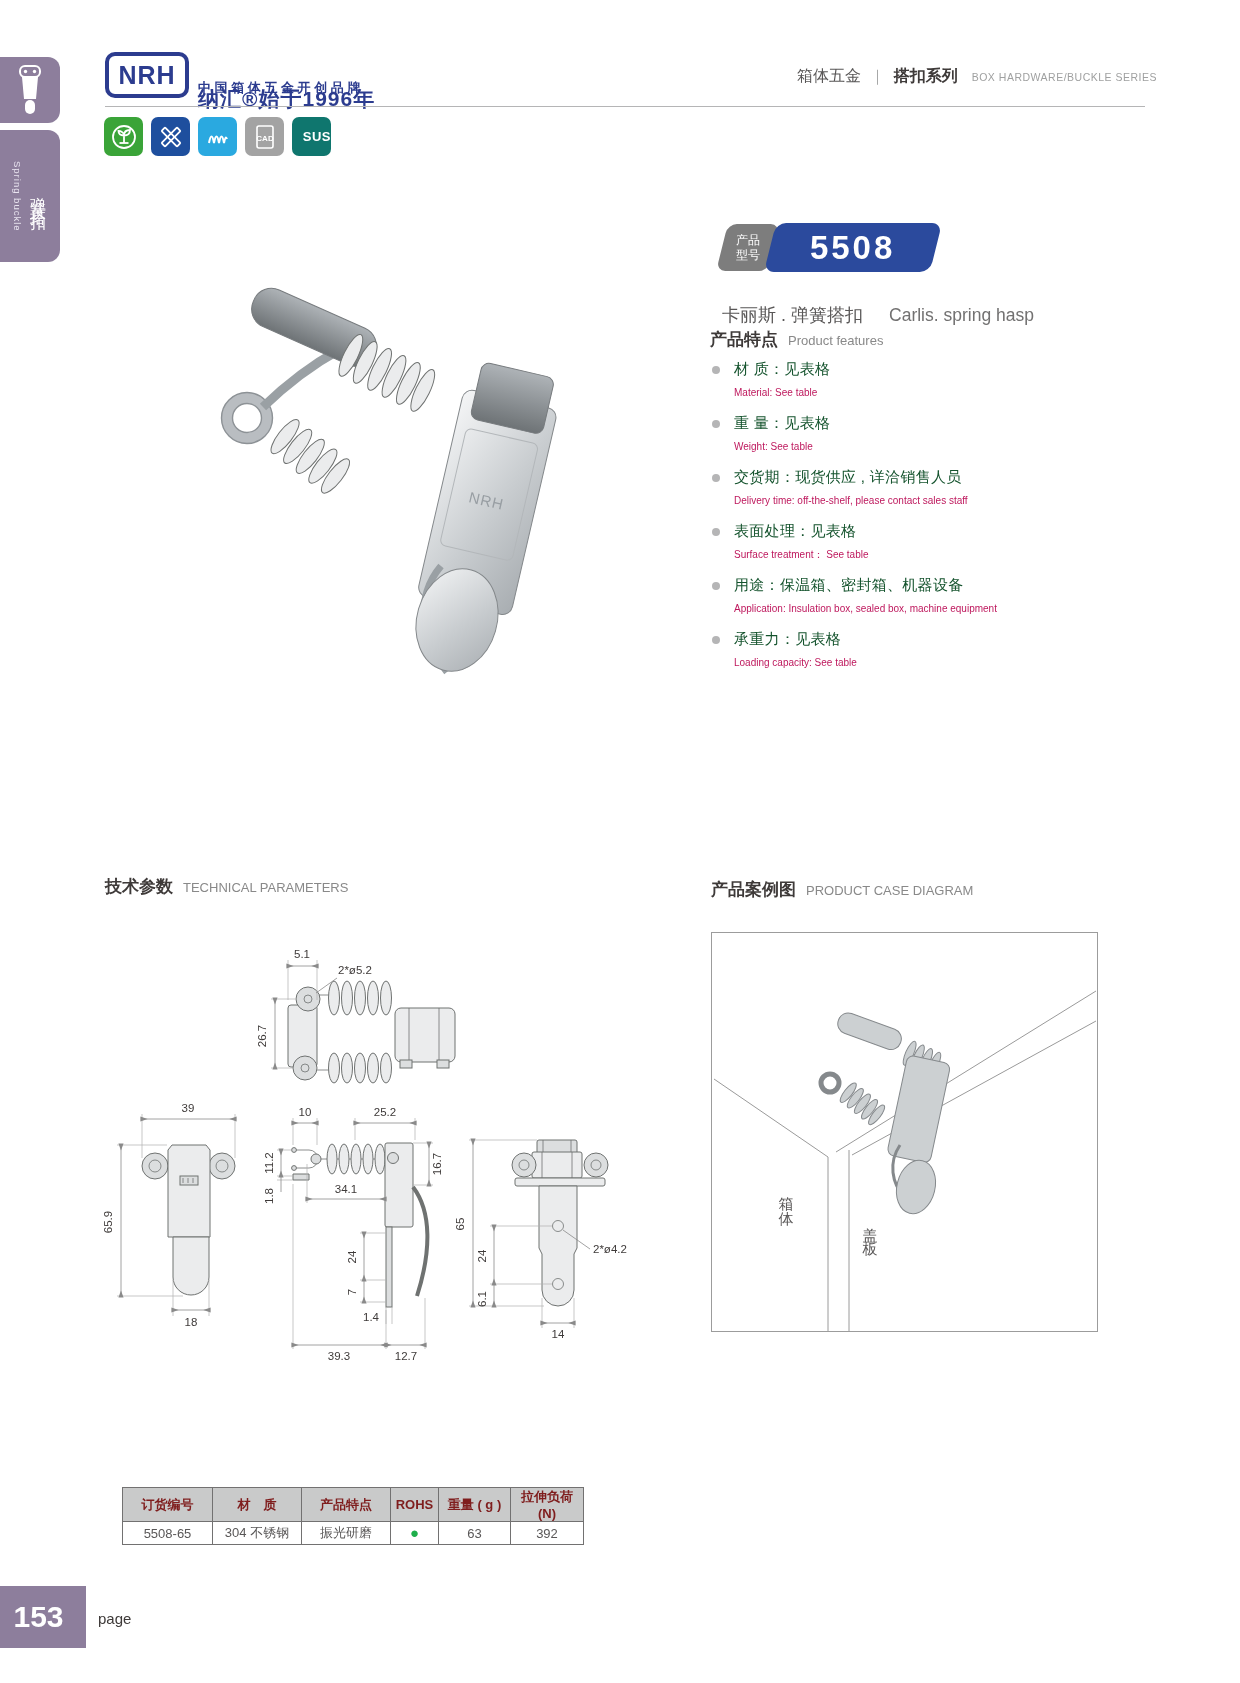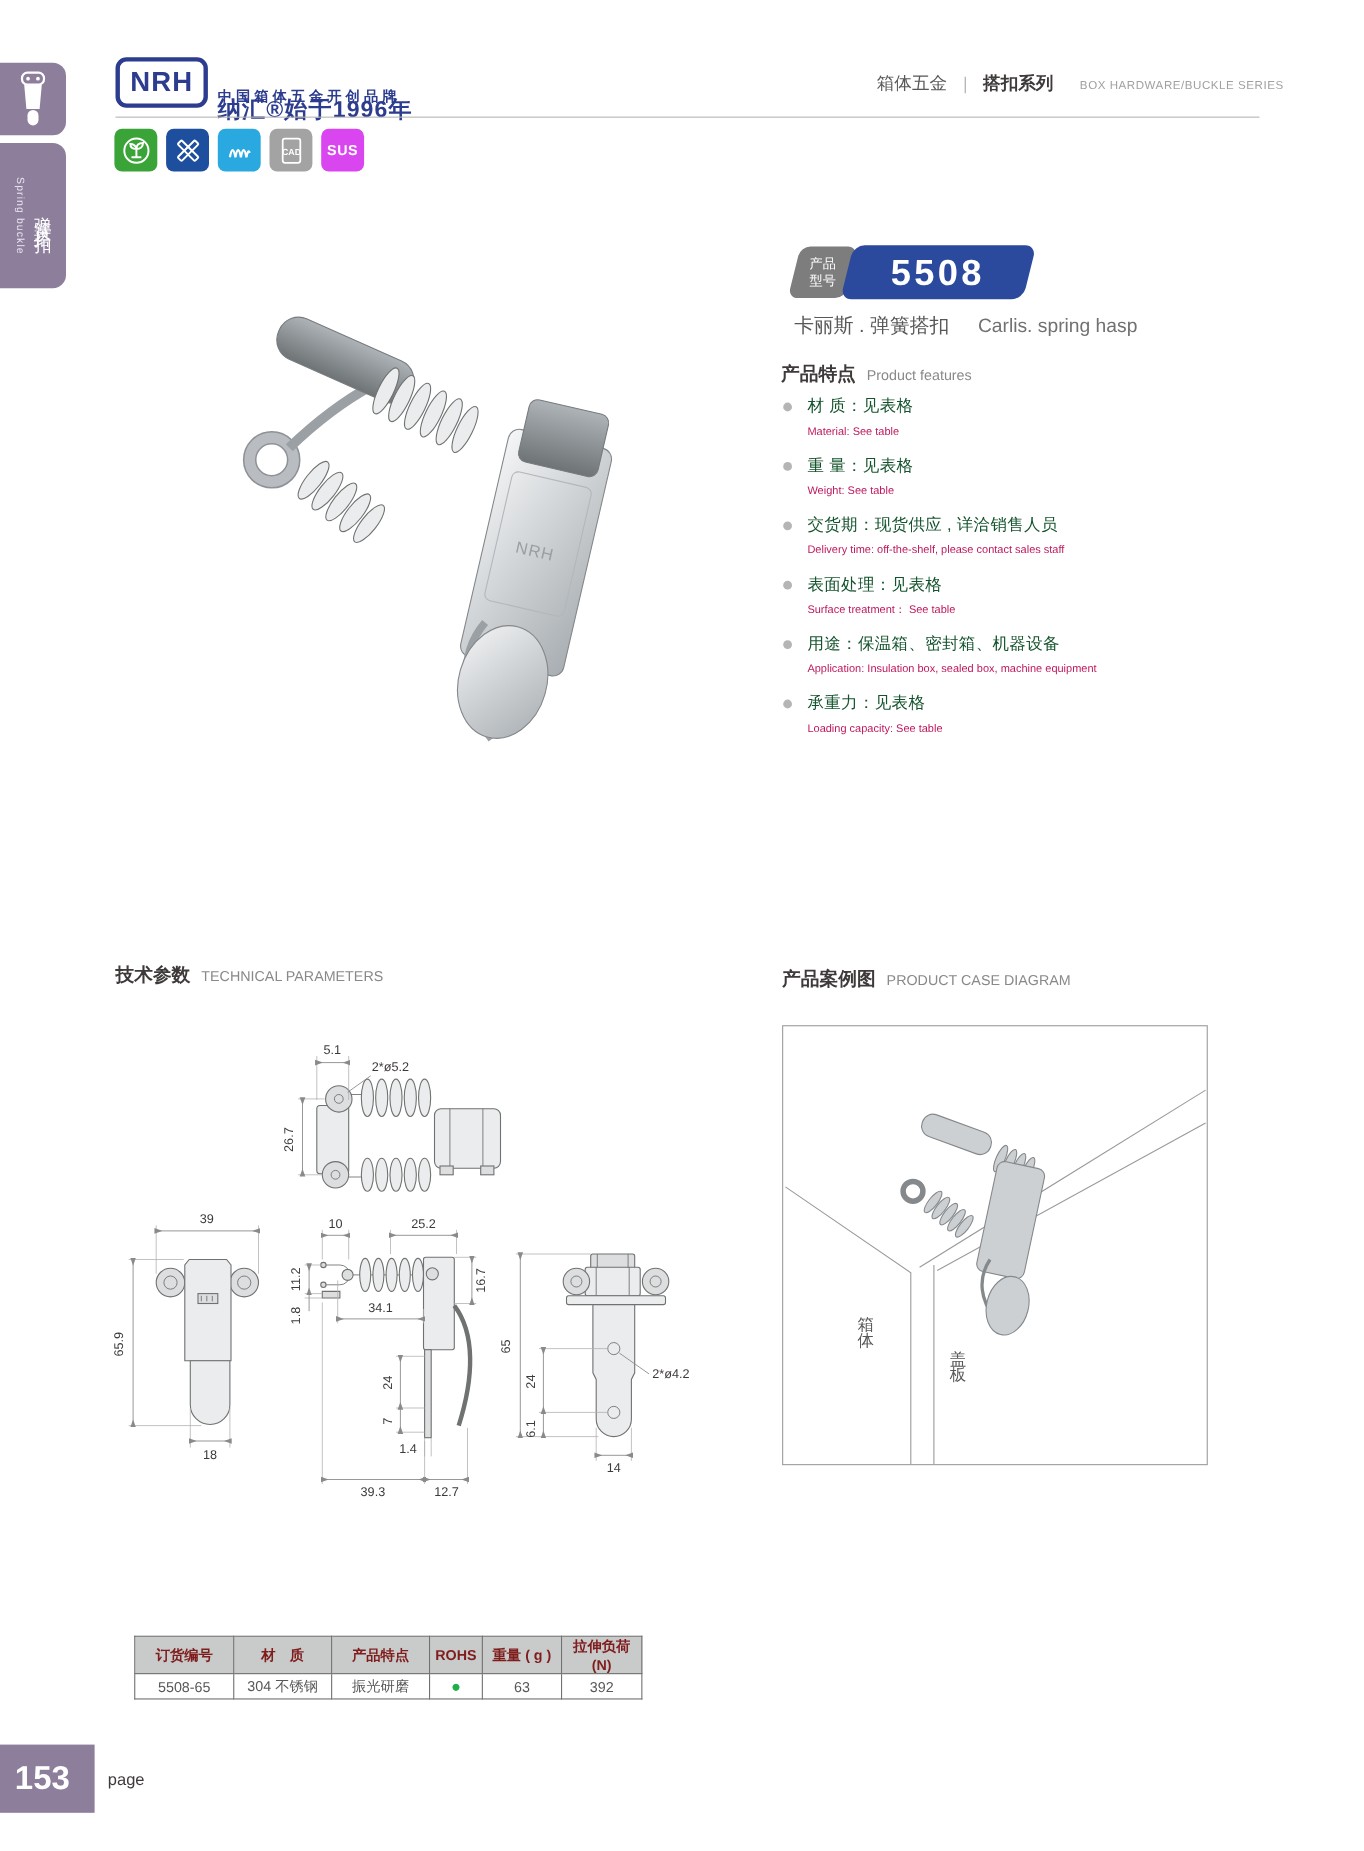--- a/index.html
+++ b/index.html
@@ -8,42 +8,42 @@
   
   .logo-box{position:absolute;left:105px;top:52px;width:76px;height:38px;border:4px solid #2c3c8f;
             border-radius:10px;display:flex;align-items:center;justify-content:center;
             font-size:25px;font-weight:800;color:#2c3c8f;letter-spacing:1px;}
   .brand-title{position:absolute;left:198px;top:49px;font-size:21px;font-weight:800;color:#2c3c8f;letter-spacing:1px;margin-top:36px;}
   .brand-sub{position:absolute;left:198px;top:79px;font-size:13px;font-weight:600;color:#2c3c8f;letter-spacing:3.6px;}
   .nav{position:absolute;left:797px;top:66px;display:flex;align-items:baseline;}
   .nav-zh{font-size:16px;color:#595757;}
   .nav-div{font-size:15px;color:#9fa0a0;margin:0 9px;}
   .nav-zh2{font-size:16px;font-weight:700;color:#3e3a39;}
-  .nav-en{font-size:10.5px;color:#9fa0a0;margin-left:24px;letter-spacing:.5px;}
+  .nav-en{font-size:10.5px;color:#9fa0a0;margin-left:14px;letter-spacing:.5px;}
   .head-rule{position:absolute;left:105px;top:106px;width:1040px;height:1px;background:#b5b5b6;}
   
   .certs{position:absolute;left:104px;top:117px;display:flex;gap:8px;}
   .cert{width:39px;height:39px;border-radius:7px;display:flex;align-items:center;justify-content:center;}
   .c-eco{background:#3aa438;} .c-design{background:#1e4f9e;} .c-spring{background:#2aa9e0;}
-  .c-cad{background:#a3a3a3;} .c-sus{background:#d946ef;}
+  .c-cad{background:#a3a3a3;} .c-sus{background:#0f766e;justify-content:flex-end;}
   .sus-txt{color:#fff;font-weight:800;font-size:13px;letter-spacing:.5px;}
   
   .side-rect{position:absolute;left:0;background:#8d7e9c;border-radius:0 12px 12px 0;width:60px;}
   .side-icon{top:57px;height:66px;display:flex;align-items:center;justify-content:center;}
   .side-label{top:130px;height:132px;display:flex;align-items:center;justify-content:center;gap:4px;}
   .v-en{writing-mode:vertical-rl;font-size:9.5px;color:#e9e4f0;letter-spacing:1px;}
   .v-zh{writing-mode:vertical-rl;font-size:16px;color:#fff;letter-spacing:6px;}
   
   .badge-gray{position:absolute;left:722px;top:224px;width:52px;height:47px;background:#7d7d7d;
               transform:skewX(-14deg);border-radius:9px;display:flex;align-items:center;justify-content:center;}
   .badge-gray .inner{transform:skewX(14deg);color:#fff;font-size:12px;line-height:1.25;text-align:center;}
   .badge-blue{position:absolute;left:770px;top:223px;width:166px;height:49px;background:#2b4a9d;
               transform:skewX(-14deg);border-radius:10px;display:flex;align-items:center;justify-content:center;}
   .badge-blue .inner{transform:skewX(14deg);color:#fff;font-size:33px;font-weight:700;letter-spacing:3px;}
-  .prod-name{position:absolute;left:722px;top:284px;display:flex;align-items:baseline;gap:26px;}
+  .prod-name{position:absolute;left:722px;top:303px;display:flex;align-items:baseline;gap:26px;}
   .prod-name .zh{font-size:18px;color:#595757;}
   .prod-name .en{font-size:17.5px;color:#727171;}
   
   .sec-head{position:absolute;display:flex;align-items:baseline;gap:10px;}
   .sec-zh{font-size:17px;font-weight:700;color:#3e3a39;}
   .sec-en{font-size:13px;color:#898989;}
   
   .features{position:absolute;left:710px;top:360px;width:450px;}
   .feat{position:relative;padding-left:24px;margin-bottom:15px;}
   .feat .dot{position:absolute;left:2px;top:6px;width:8px;height:8px;border-radius:50%;background:#b5b5b6;}

